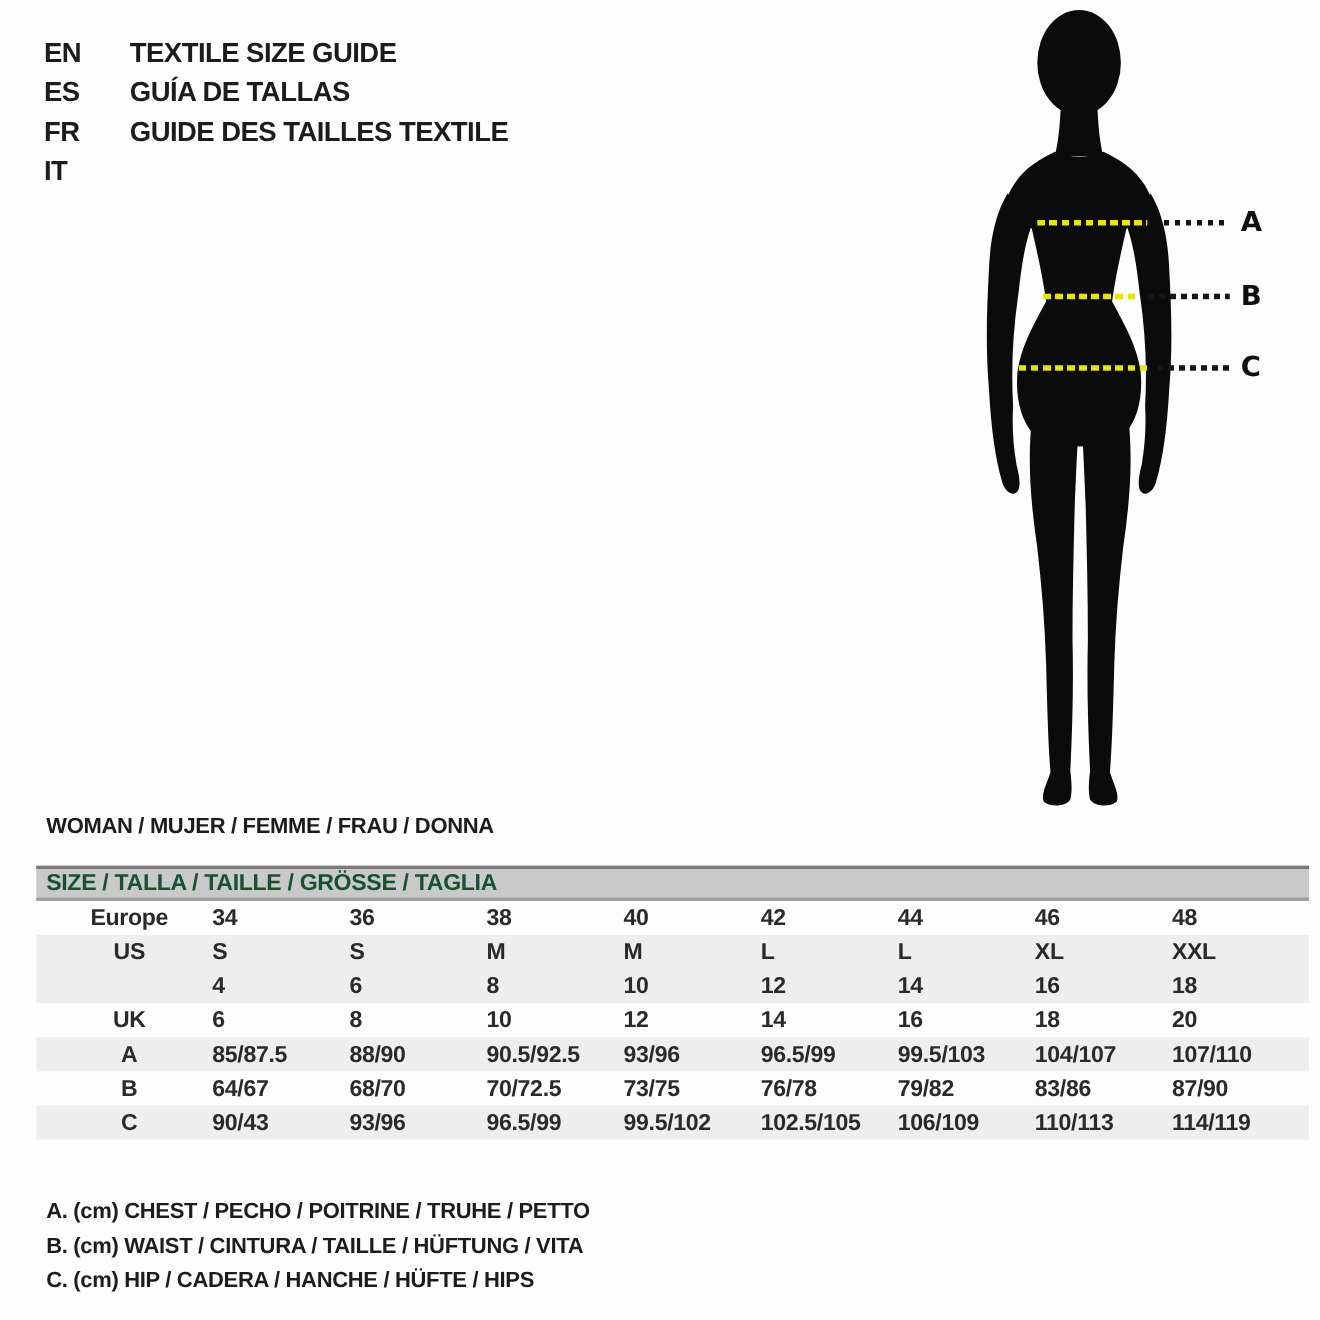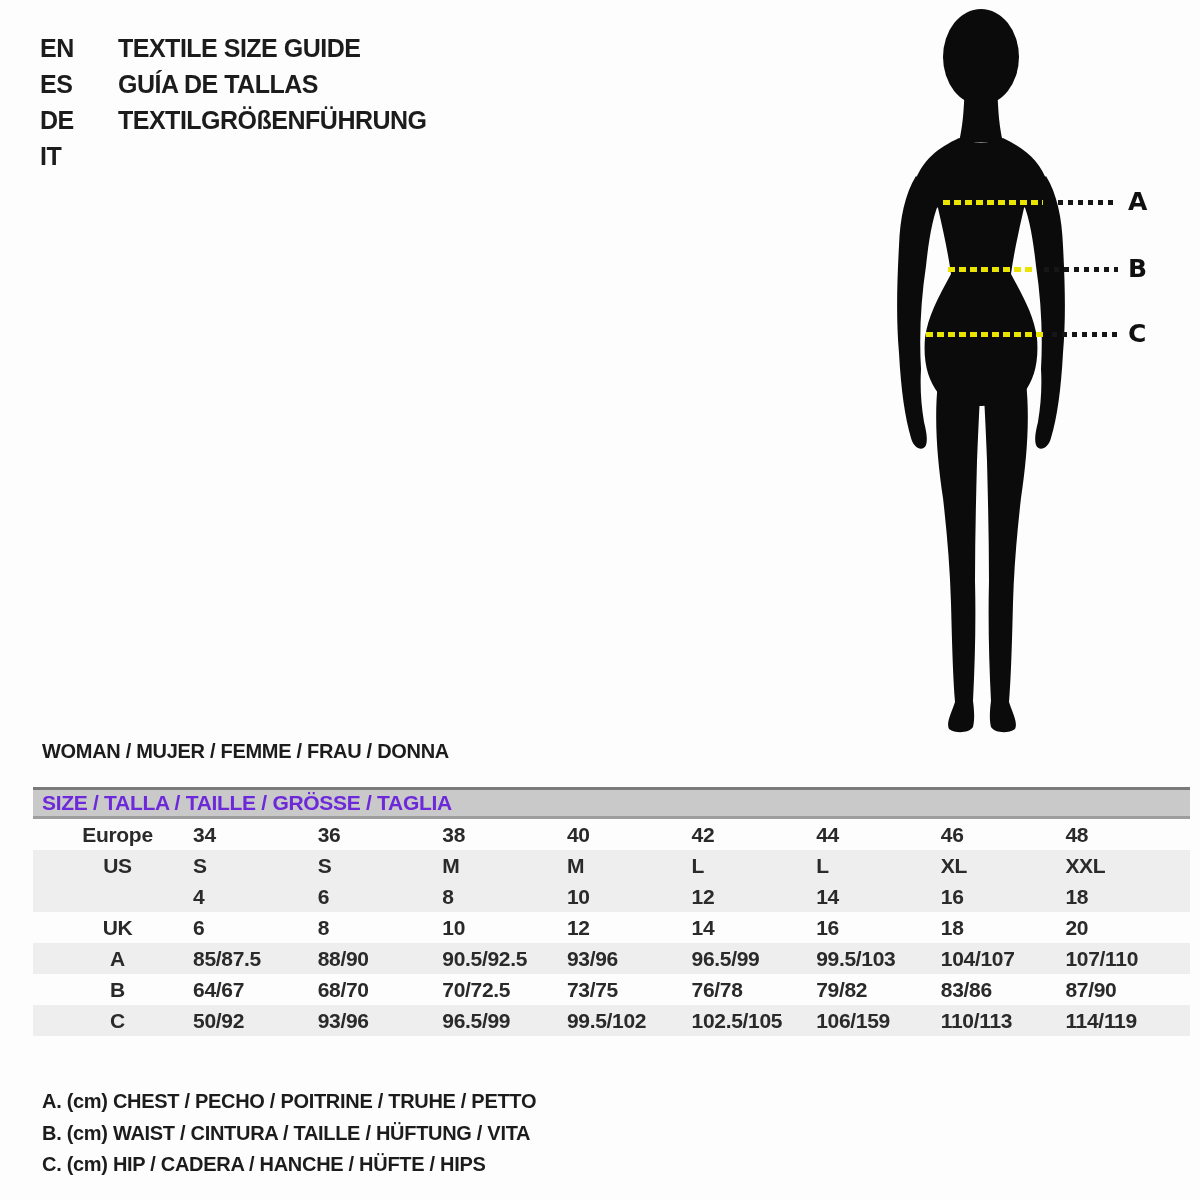--- a/index.html
+++ b/index.html
@@ -84,21 +84,21 @@
     height: 26px;
     background: var(--table-header-bg, #c9c9c9);
     border-top: 3px solid var(--table-header-border-top, #7a7a7a);
     border-bottom: 3px solid var(--table-header-border-bottom, #9e9e9e);
     display: flex;
     align-items: center;
     padding-left: 9px;
     font-size: 21px;
     font-weight: 700;
     letter-spacing: -0.3px;
-    color: #6d28d9;
+    color: #14532d;
   }
   .trow {
     display: grid;
     grid-template-columns: 160px repeat(8, 1fr);
     height: 31px;
     align-items: center;
     font-size: 21px;
     font-weight: 700;
     letter-spacing: -0.3px;
     color: #2a2a2a;
@@ -131,22 +131,22 @@
   <div class="lang-block">
     <div class="lang-row">
       <span class="lang-code">EN</span>
       <span class="lang-text">TEXTILE SIZE GUIDE</span>
     </div>
     <div class="lang-row">
       <span class="lang-code">ES</span>
       <span class="lang-text">GUÍA DE TALLAS</span>
     </div>
     <div class="lang-row">
-      <span class="lang-code">DE</span>
-      <span class="lang-text">TEXTILGRÖßENFÜHRUNG</span>
+      <span class="lang-code">FR</span>
+      <span class="lang-text">GUIDE DES TAILLES TEXTILE</span>
     </div>
     <div class="lang-row">
       <span class="lang-code">IT</span>
     </div>
   </div>
 
   <svg class="figure-svg" viewBox="0 0 240 740" aria-hidden="true">
     <ellipse cx="101" cy="57" rx="38" ry="48" fill="#0b0b0b"></ellipse>
     <path d="M85,80 C84,110 83,125 79,142 L123,142 C119,125 118,110 117,80 Z" fill="#0b0b0b"></path>
     <path d="M79,138 C58,148 42,160 34,184 C40,194 50,200 58,208 C63,230 68,252 71,274 C58,298 48,316 45,338 C43,362 48,380 58,393 C72,402 86,406 101,406 C116,406 130,402 144,393 C154,380 159,362 157,338 C154,316 144,298 131,274 C134,252 139,230 144,208 C152,200 162,194 168,184 C160,160 144,148 123,138 C108,144 94,144 79,138 Z" fill="#0b0b0b"></path>
@@ -240,26 +240,26 @@
       <div class="tcell">70/72.5</div>
       <div class="tcell">73/75</div>
       <div class="tcell">76/78</div>
       <div class="tcell">79/82</div>
       <div class="tcell">83/86</div>
       <div class="tcell">87/90</div>
     </div>
 
     <div class="trow shade">
       <div class="tlabel">C</div>
-      <div class="tcell">50/92</div>
+      <div class="tcell">90/43</div>
       <div class="tcell">93/96</div>
       <div class="tcell">96.5/99</div>
       <div class="tcell">99.5/102</div>
       <div class="tcell">102.5/105</div>
-      <div class="tcell">106/159</div>
+      <div class="tcell">106/109</div>
       <div class="tcell">110/113</div>
       <div class="tcell">114/119</div>
     </div>
   </div>
 
   <div class="legend">
     <div class="legend-line">A. (cm) CHEST / PECHO / POITRINE / TRUHE / PETTO</div>
     <div class="legend-line">B. (cm) WAIST / CINTURA / TAILLE / HÜFTUNG / VITA</div>
     <div class="legend-line">C. (cm) HIP / CADERA / HANCHE / HÜFTE / HIPS</div>
   </div>

